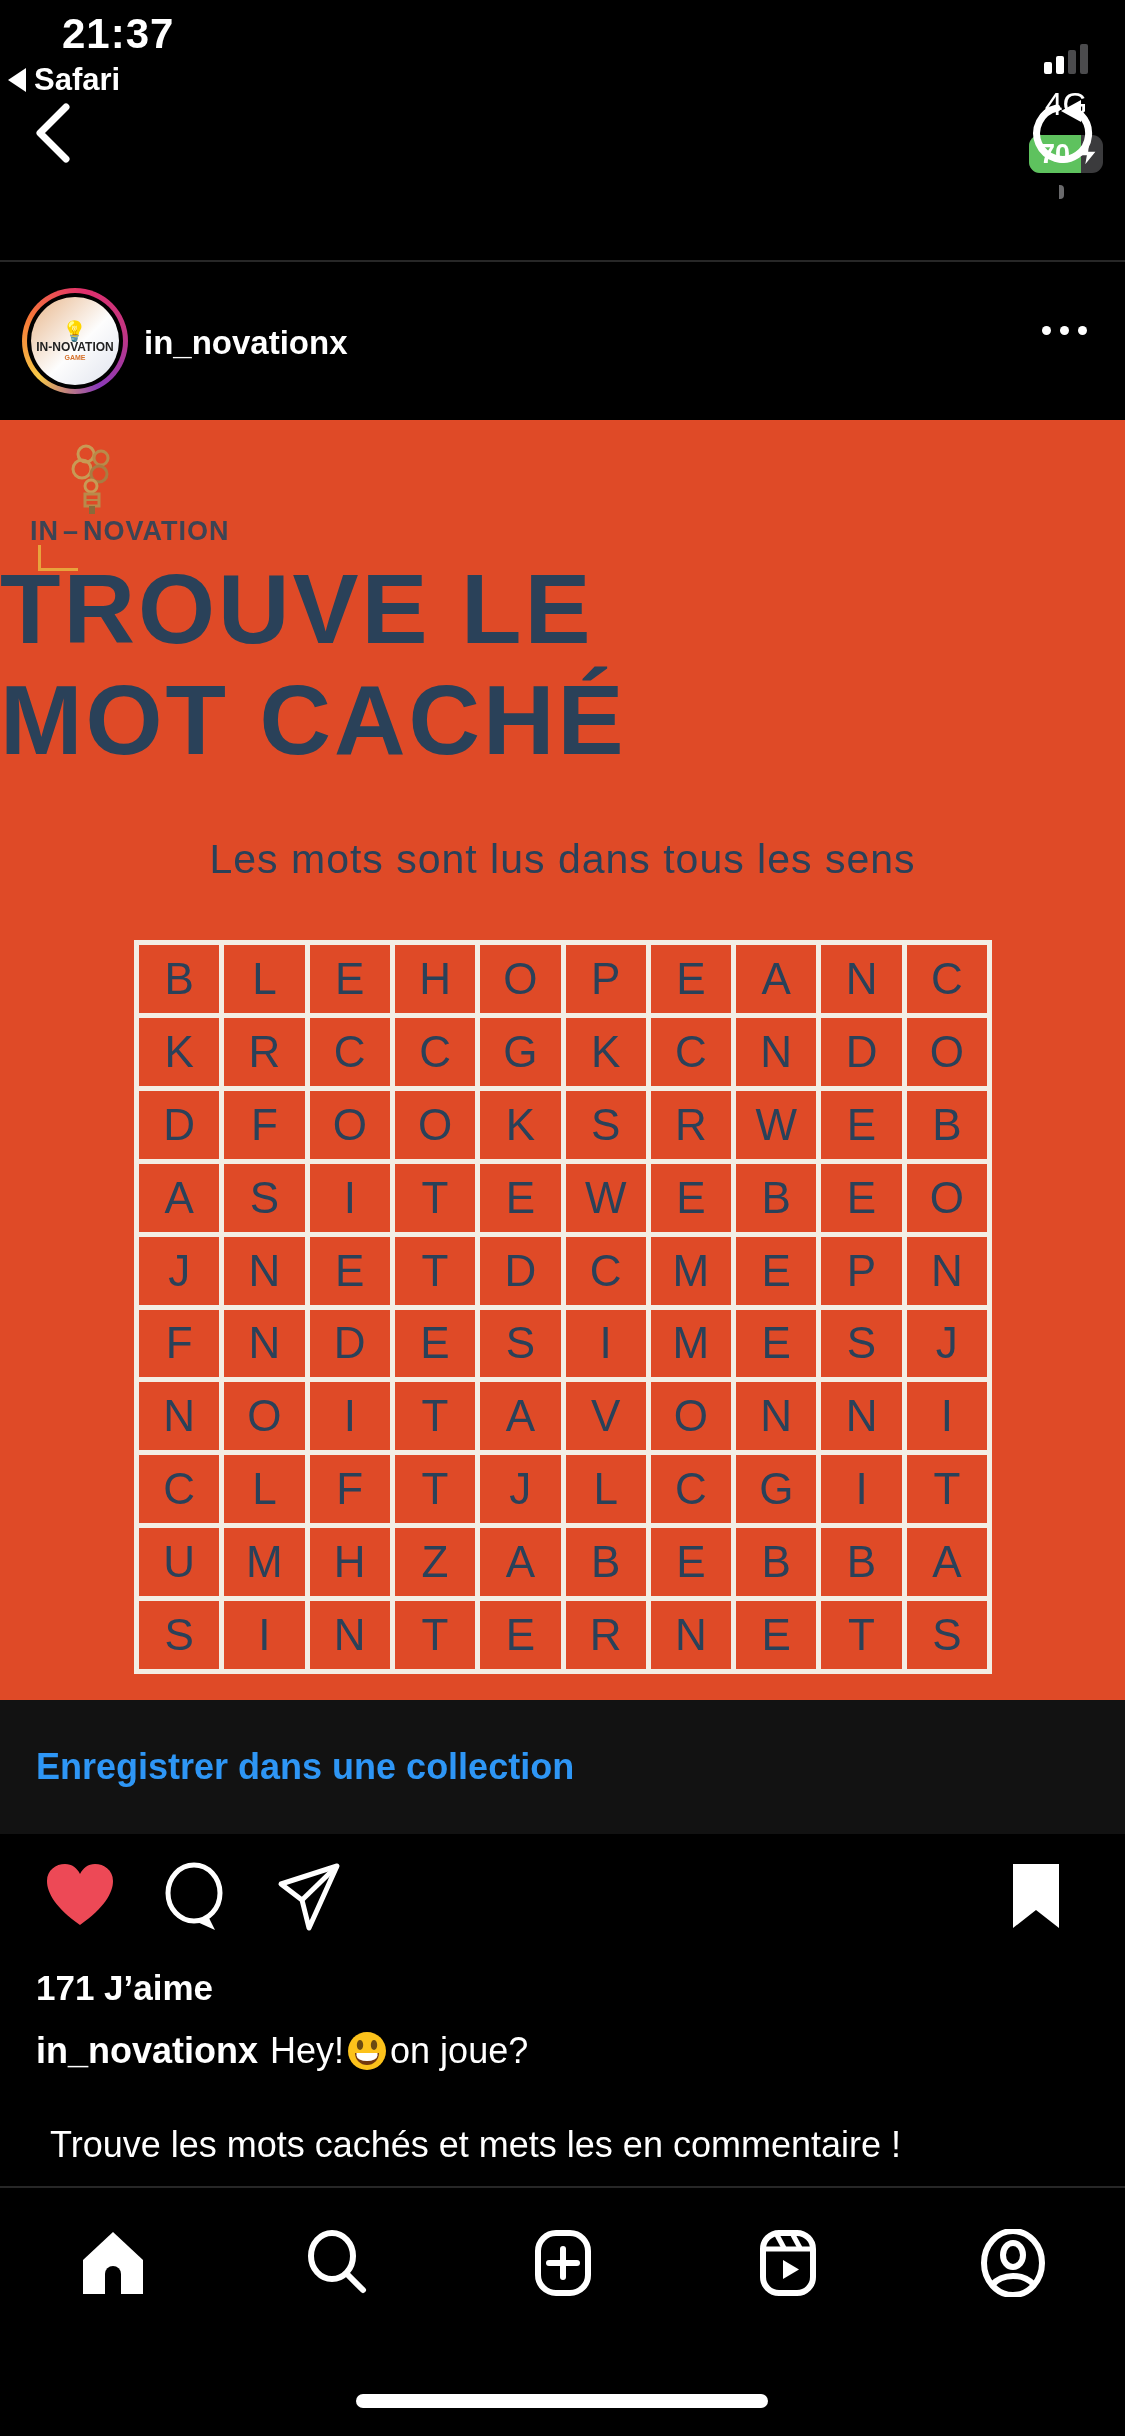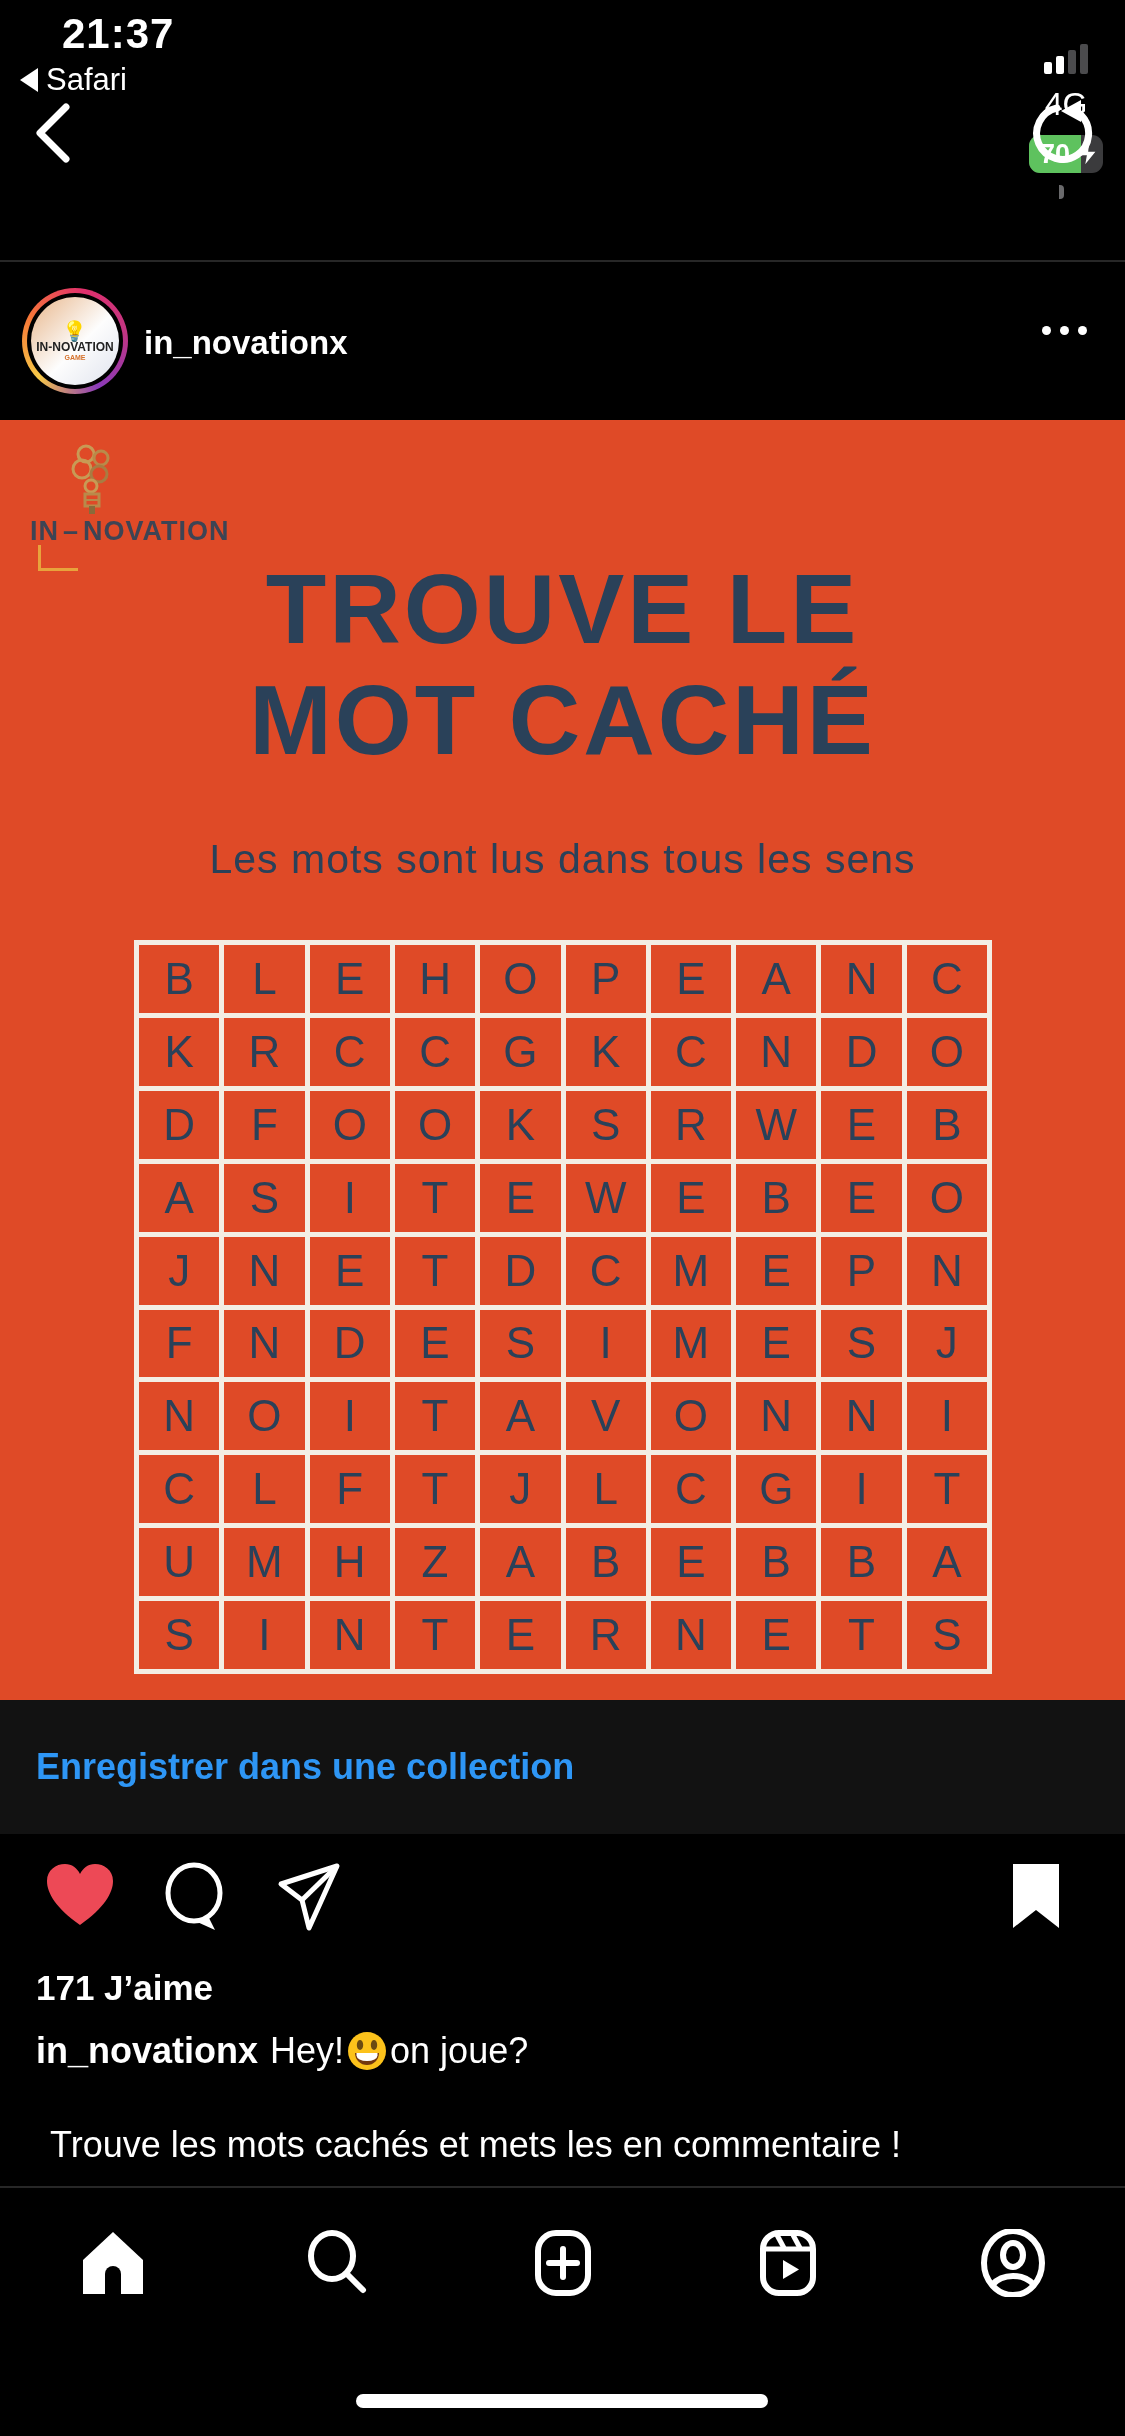--- a/index.html
+++ b/index.html
@@ -7,21 +7,21 @@
     --blue:#2E96F5; --heart:#ED4956; --green:#5EC25E;
   }
   *{margin:0;padding:0;box-sizing:border-box;}
   html,body{background:#000;}
   body{
     width:1125px;height:2436px;position:relative;overflow:hidden;
     font-family:"Liberation Sans", sans-serif;color:#fff;
   }
   
   .status-time{position:absolute;left:62px;top:10px;font-size:42px;font-weight:700;letter-spacing:1px;}
-  .status-back{position:absolute;left:20px;top:62px;font-size:31px;font-weight:400;display:flex;align-items:center;gap:8px;}
+  .status-back{position:absolute;left:8px;top:62px;font-size:31px;font-weight:700;display:flex;align-items:center;gap:8px;}
   .status-back .tri{width:0;height:0;border-top:12px solid transparent;border-bottom:12px solid transparent;border-right:18px solid #fff;display:inline-block;}
   .status-right{position:absolute;right:22px;top:44px;display:flex;align-items:center;gap:12px;flex-direction:column;}
   .sig{display:flex;align-items:flex-end;gap:4px;height:30px;}
   .sig i{width:8px;border-radius:2px;background:#4b4b4d;display:block;}
   .sig i.on{background:#fff;}
   .sig i:nth-child(1){height:12px;} .sig i:nth-child(2){height:18px;}
   .sig i:nth-child(3){height:24px;} .sig i:nth-child(4){height:30px;}
   .net{font-size:32px;font-weight:400;}
   .batt{position:relative;width:74px;height:38px;border-radius:11px;background:#3b3b3d;overflow:hidden;}
   .batt .fill{position:absolute;left:0;top:0;bottom:0;width:70%;background:var(--green);
@@ -48,21 +48,21 @@
   .post-username{position:absolute;left:144px;top:60px;font-size:33px;font-weight:700;}
   .more-btn{position:absolute;right:38px;top:62px;display:flex;gap:9px;align-items:center;}
   .more-btn i{width:9px;height:9px;border-radius:50%;background:#fff;display:block;}
   
   .poster{position:absolute;top:420px;left:0;width:1125px;height:1280px;background:var(--orange);}
   .poster-logo{position:absolute;left:30px;top:22px;width:230px;}
   .bulb-art{margin-left:34px;width:58px;height:74px;position:relative;}
   .logo-row{display:flex;align-items:center;font-size:27px;font-weight:700;color:#3d4454;letter-spacing:1px;}
   .logo-row .dash{color:#3d4454;margin:0 4px;}
   .logo-hook{width:40px;height:26px;border-left:3px solid #e8a33c;border-bottom:3px solid #e8a33c;margin-left:8px;margin-top:-2px;}
-  .poster-title{position:absolute;left:0;right:0;top:134px;text-align:center;color:var(--navy);
+  .poster-title{position:absolute;left:0;right:0;top:134px;color:var(--navy);
     font-size:99px;font-weight:700;letter-spacing:3px;line-height:1.12;}
   .poster-sub{position:absolute;left:0;right:0;top:416px;text-align:center;color:var(--navy);
     font-size:41px;font-weight:500;letter-spacing:1px;}
   .word-grid{position:absolute;left:134px;top:520px;width:858px;height:734px;
     background:var(--gridline);display:grid;grid-template-rows:repeat(10,1fr);gap:5px;padding:5px;}
   .grid-row{display:grid;grid-template-columns:repeat(10,1fr);gap:5px;}
   .grid-cell{background:var(--orange);display:flex;align-items:center;justify-content:center;
     color:var(--navy);font-size:44px;font-weight:500;}
   
   .save-banner{position:absolute;top:1700px;left:0;width:100%;height:134px;background:#121212;

